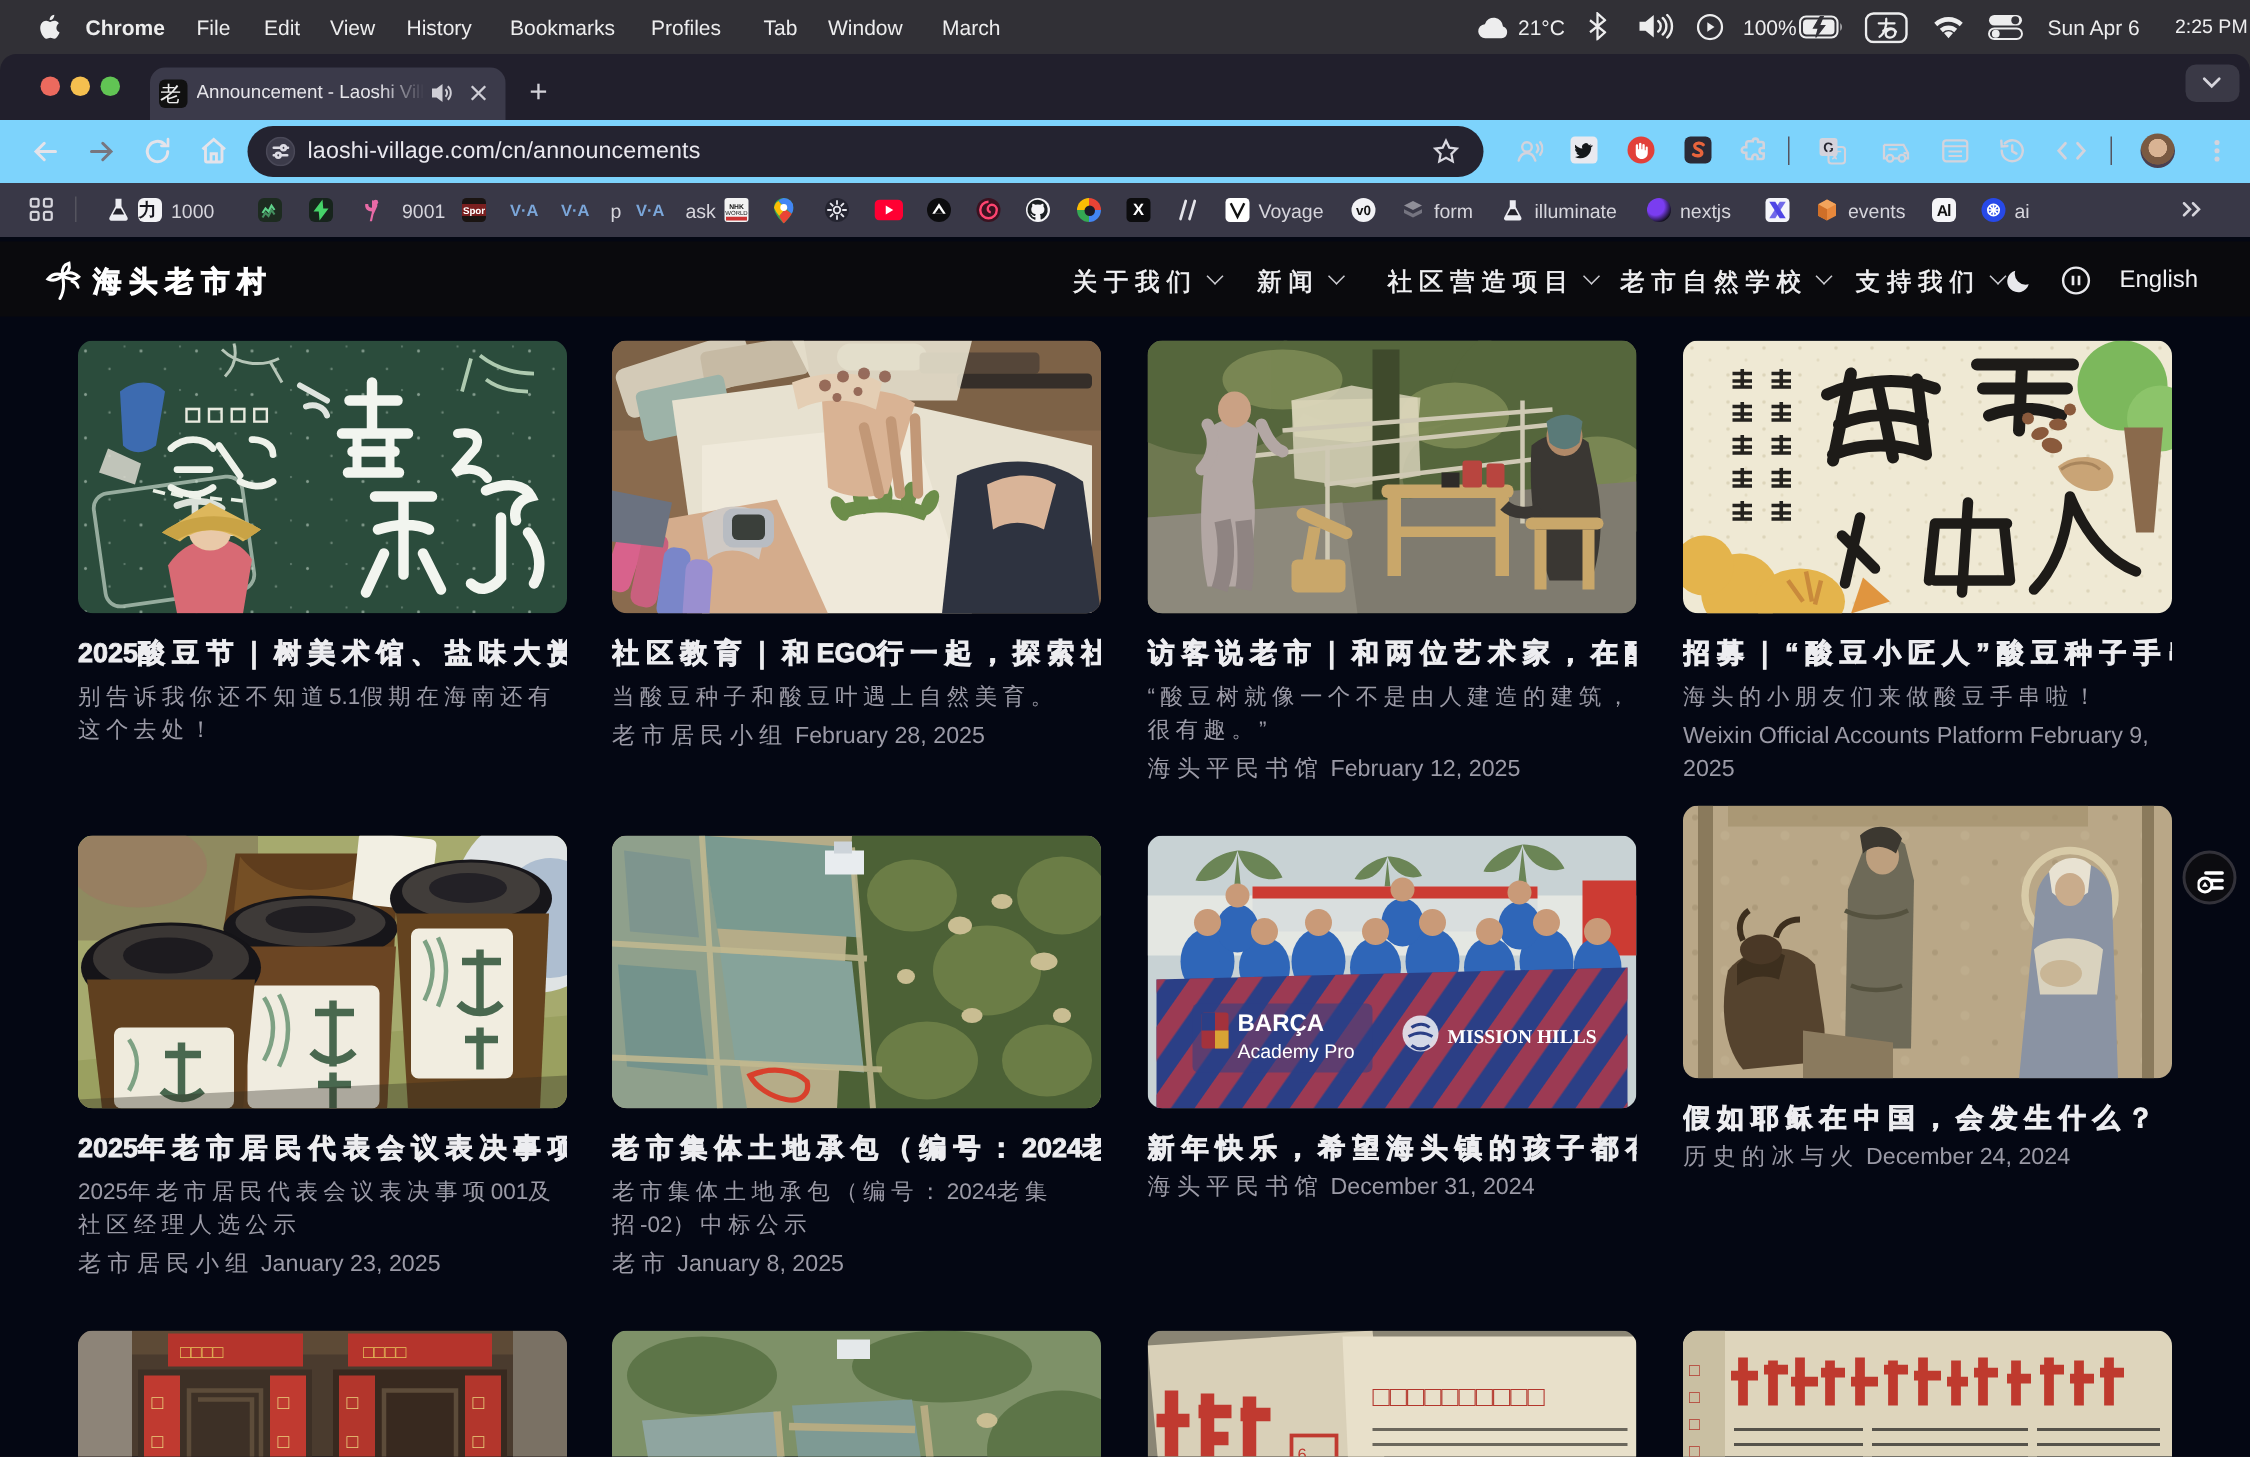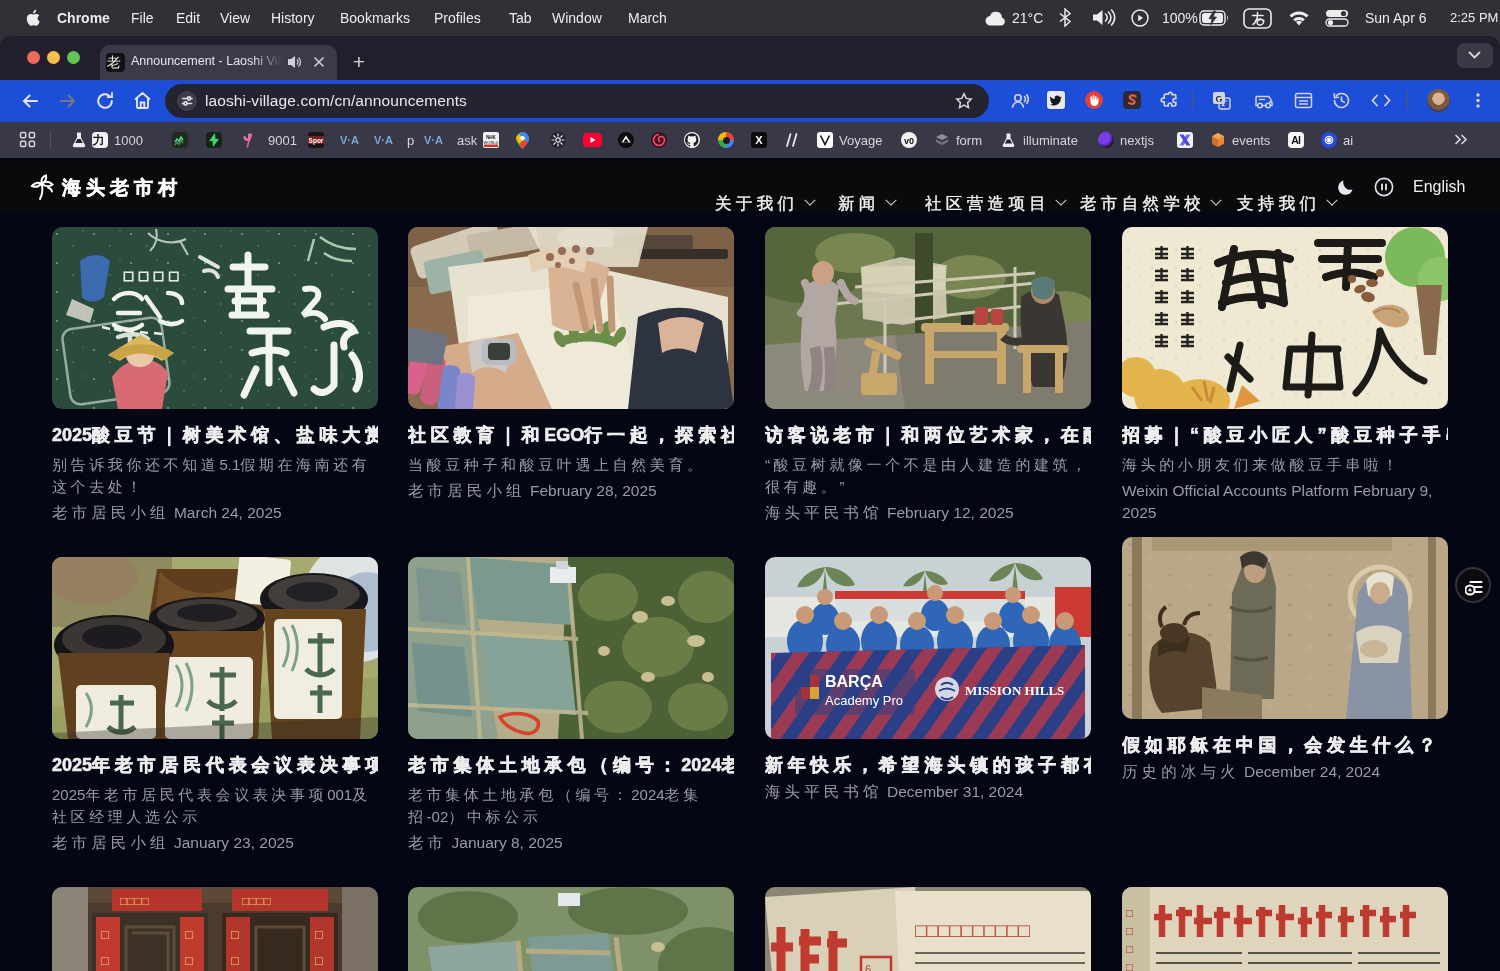--- a/index.html
+++ b/index.html
@@ -8,29 +8,29 @@
 .abs{position:absolute}
 
 #menubar{left:0;top:0;width:1500px;height:36px;background:#313036;color:#ededee;font-size:14px}
 #menubar .it{position:absolute;top:9.5px;white-space:nowrap}
 
 #window{left:0;top:36px;width:1500px;height:935px;background:#211f2c;border-radius:11px 11px 0 0;z-index:2}
 .tl{position:absolute;top:14.5px;width:13px;height:13px;border-radius:50%}
 #tab{position:absolute;left:100px;top:9px;width:237px;height:35px;background:#3b3a4a;border-radius:10px 10px 0 0;color:#e6e5ea}
 #newtab{position:absolute;left:346px;top:14px;width:26px;height:26px;border-radius:50%;color:#d2d1d8;font-size:21px;text-align:center;line-height:24px}
 #tabsearch{position:absolute;left:1457px;top:7px;width:36px;height:25px;background:#3a3946;border-radius:7px}
-#toolbar{left:0;top:44px;width:1500px;height:42px;background:#1d4ed8}
+#toolbar{left:0;top:44px;width:1500px;height:42px;background:#7dd3fc}
 #addrbar{position:absolute;left:165px;top:4px;width:824px;height:34px;background:#242330;border-radius:17px;color:#e9e8ef}
 #bookbar{left:0;top:86px;width:1500px;height:36px;background:#393847;color:#d6d5dc;font-size:13px}
 .bi{position:absolute;top:9px;height:18px;display:flex;align-items:center;gap:6px;white-space:nowrap}
 .fav{width:16px;height:16px;border-radius:4px;display:inline-block;flex:none}
 
 #site{left:0;top:122px;width:1500px;height:813px;background:#040713;overflow:hidden}
 #sitehead{position:absolute;left:0;top:3px;width:1500px;height:50px;background:#0a0a0d;color:#fff}
-.nav{position:absolute;top:32px;font-size:16.5px;color:#f2f2f4;white-space:nowrap;-webkit-text-stroke:.4px #f2f2f4}
+.nav{position:absolute;top:16px;font-size:16.5px;color:#f2f2f4;white-space:nowrap;-webkit-text-stroke:.4px #f2f2f4}
 .chev{display:inline-block;width:8px;height:8px;border-right:1.6px solid #cfcfd4;border-bottom:1.6px solid #cfcfd4;transform:rotate(45deg) translate(-2px,-2px);margin-left:7px;vertical-align:2px}
 c{letter-spacing:.265em}
 
 .card{position:absolute;width:326px}
 .cimg{width:326px;height:182px;border-radius:10px;overflow:hidden;position:relative}
 .cimg svg{display:block}
 .ct{margin-top:14px;font-size:18px;line-height:24px;font-weight:bold;color:#ededf0;white-space:nowrap;overflow:hidden;-webkit-text-stroke:.6px #ededf0}
 .cd{margin-top:7px;font-size:15px;line-height:22px;color:#9b9aa6}
 .cd c{letter-spacing:.24em}
 .cm{margin-top:4px;font-size:15.5px;line-height:22px;color:#9b9aa6}
@@ -437,21 +437,20 @@
           <path d="M56 128c18-14 48-14 66-2l-10 7c-14-9-32-9-46 0z" fill="#c9a345"></path>
           <path d="M28 34c10-8 22-8 30 0l-6 36c-8 6-16 6-22 0z" fill="#3d6bb0"></path>
           <path d="M20 72l22 10-4 14-24-8z" fill="#e6e2d8" opacity=".8"></path>
           <g stroke="#bcd8bc" stroke-width="2.5" fill="none" opacity=".9">
                   <path d="M268 10c10 8 22 12 36 12M272 26c8 6 18 8 28 8M262 12l-6 22"></path>
                 </g>
         </svg>
             </div>
         <div class="ct">2025<c>酸豆节｜树美术馆、盐味大赏、发酵…</c></div>
         <div class="cd"><c>别告诉我你还不知道</c>5.1<c>假期在海南还有这个去处！</c></div>
-        <div class="cm"><c>老市居民小组</c> March 24, 2025</div>
       </div>
 
       <div class="card" style="left:408px;top:69px">
         <div class="cimg">
               <svg width="326" height="182" viewBox="0 0 326 182">
           <rect width="326" height="182" fill="#8a6b4e"></rect>
           <rect x="0" y="0" width="326" height="60" fill="#7d6247"></rect>
           <g opacity=".9">
                   <rect x="4" y="6" width="90" height="34" rx="6" fill="#ddd6c4" transform="rotate(-18 49 23)"></rect>
                   <rect x="60" y="2" width="70" height="26" rx="4" fill="#cfc5ae" transform="rotate(-10 95 15)"></rect>

